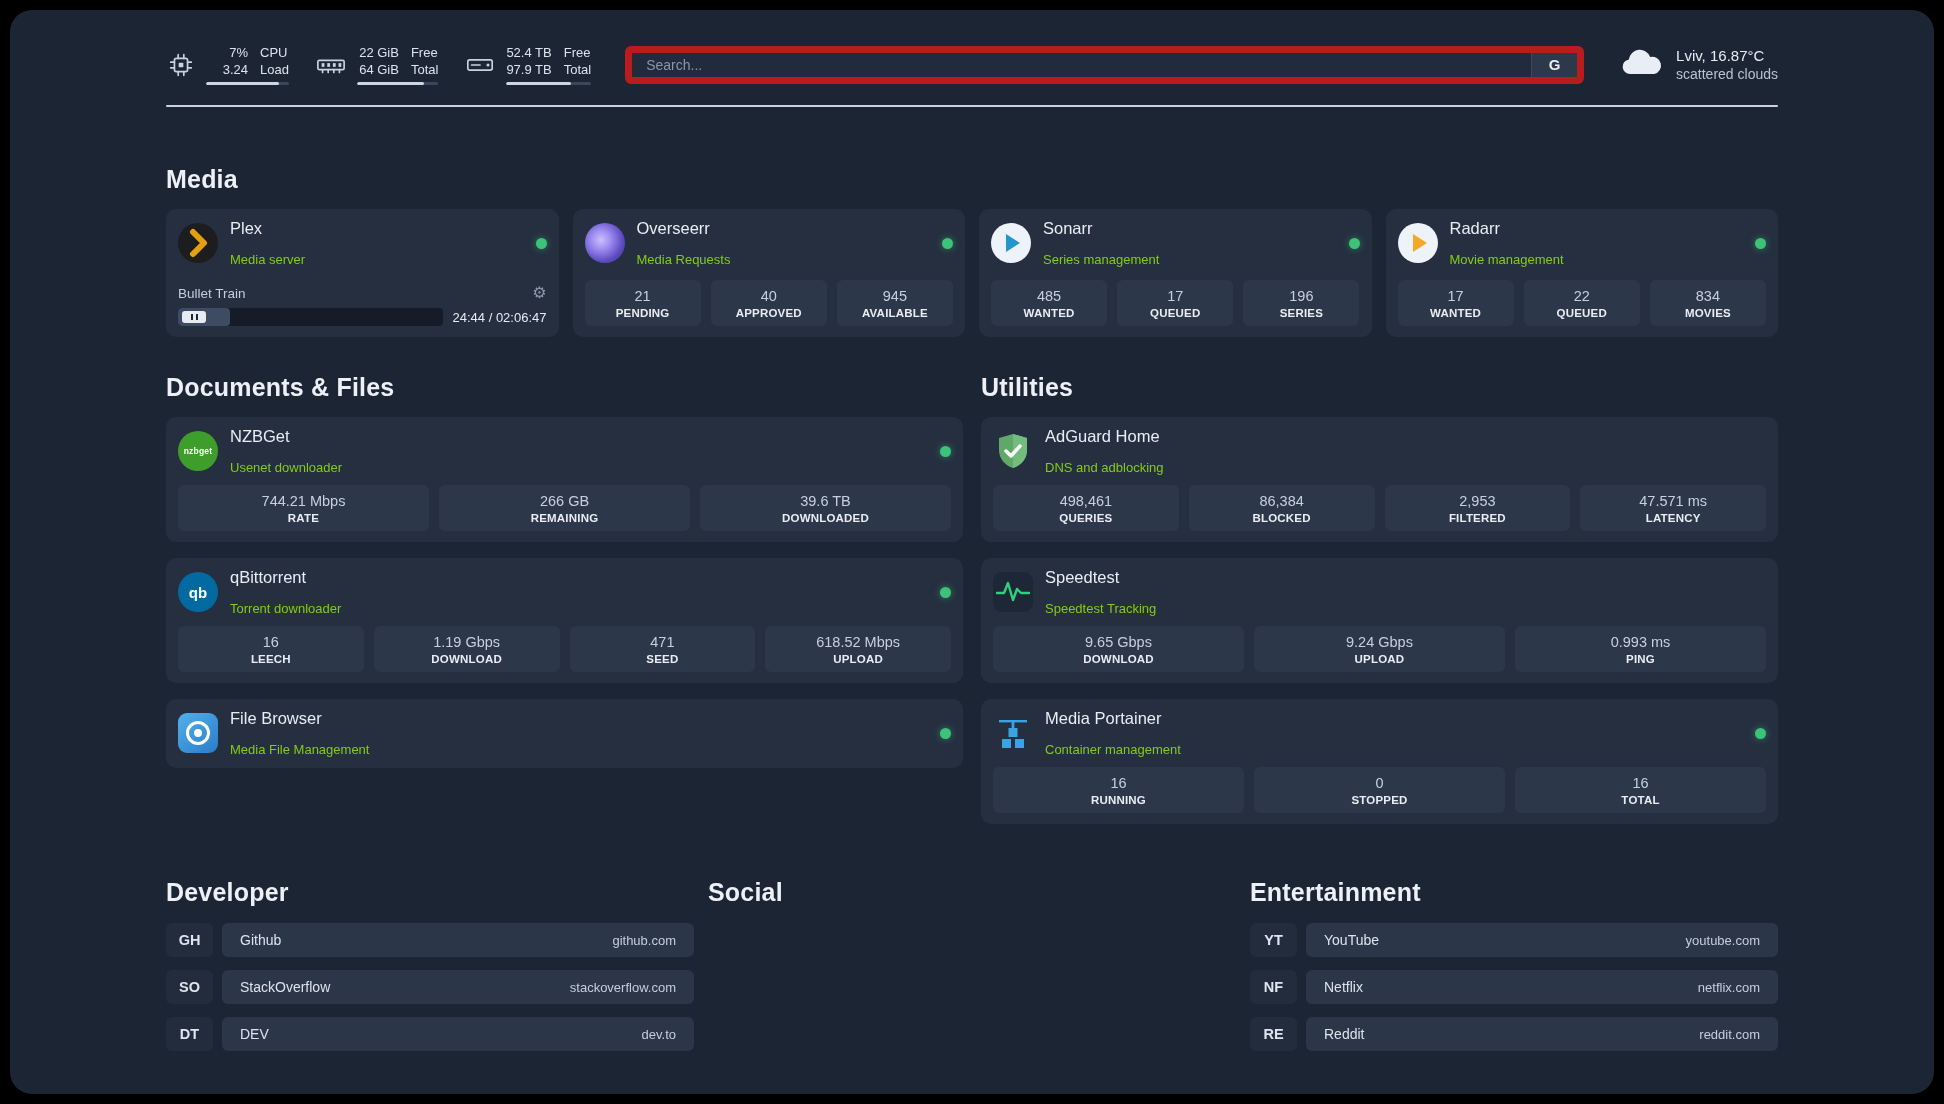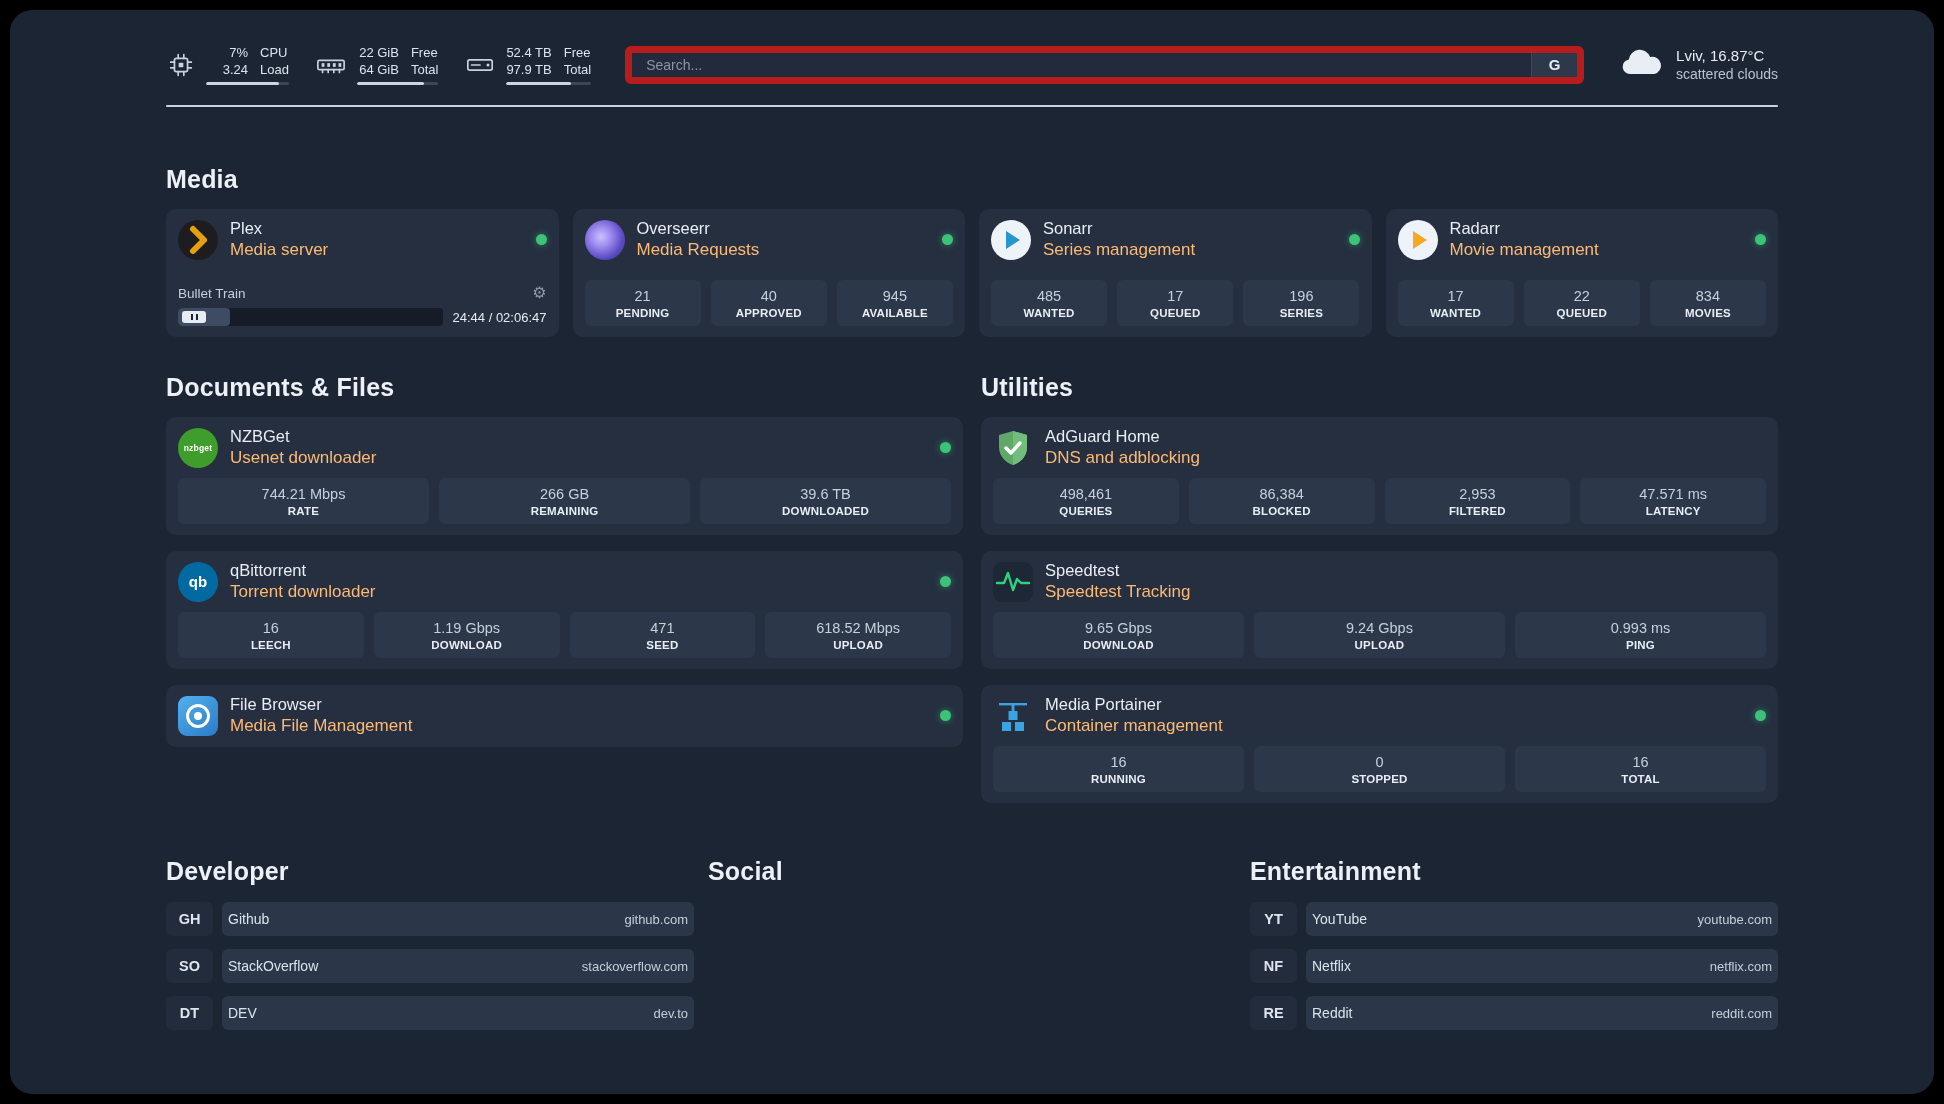--- a/index.html
+++ b/index.html
@@ -36,21 +36,21 @@
 
   .media-grid{display:grid;grid-template-columns:repeat(4,1fr);gap:14px}
   .media-grid .card{min-height:128px}
 
   .card{background:#252f40;border-radius:10px;padding:10px 12px 11px;display:flex;flex-direction:column;cursor:pointer}
   .card-head{display:flex;align-items:center;gap:12px;margin-bottom:10px}
   .card.head-only .card-head{margin-bottom:0}
   .icon{width:40px;height:40px;border-radius:9px;flex:none;display:flex;align-items:center;justify-content:center;position:relative;overflow:hidden}
   .titles{min-width:0}
   .card-title{font-size:16.5px;color:#e9edf4;font-weight:500}
-  .card-sub{font-size:17px;color:#fdba74;margin-top:2px;white-space:nowrap}
+  .card-sub{font-size:13px;color:#84cc16;margin-top:14px;white-space:nowrap}
   .dot{width:11px;height:11px;border-radius:50%;background:#3cc279;margin-left:auto;flex:none;box-shadow:0 0 7px rgba(60,194,121,.55)}
 
   .stats{display:grid;gap:10px;margin-top:auto}
   .stats.c3{grid-template-columns:repeat(3,1fr)}
   .stats.c4{grid-template-columns:repeat(4,1fr)}
   .stat{background:#2c374a;border-radius:6px;text-align:center;padding:8px 4px 7px}
   .stat-value{font-size:14.5px;color:#c8d0dc}
   .stat-label{font-size:11.5px;font-weight:700;color:#e9edf4;margin-top:3px;letter-spacing:.2px}
 
   
@@ -66,21 +66,21 @@
 
   .two-col{display:grid;grid-template-columns:1fr 1fr;gap:0 18px;margin-top:36px}
   .col .section-title{margin-bottom:15px}
   .col-stack{display:flex;flex-direction:column;gap:16px}
 
   
   .bookmarks{display:grid;grid-template-columns:repeat(3,1fr);gap:8px 14px;margin-top:54px;padding-bottom:40px}
   .bm-group .section-title{margin-bottom:16px}
   .bm-row{display:flex;gap:9px;height:34px;margin-bottom:13px}
   .bm-abbr{width:47px;background:#222c3d;border-radius:6px;display:flex;align-items:center;justify-content:center;font-size:14.5px;font-weight:600;color:#dfe5ee;flex:none}
-  .bm-bar{flex:1;background:#2b3648;border-radius:6px;display:flex;align-items:center;padding:0 6px;text-decoration:none;cursor:pointer;min-width:0}
+  .bm-bar{flex:1;background:#2b3648;border-radius:6px;display:flex;align-items:center;padding:0 18px;text-decoration:none;cursor:pointer;min-width:0}
   .bm-name{font-size:14px;color:#dde3ec}
   .bm-url{margin-left:auto;font-size:13px;color:#c6cedb}
 
   
   .icon.plex{background:#1d1d1f;border-radius:50%}
   .icon.overseerr{border-radius:50%;background:radial-gradient(circle at 40% 42%,#ccc0fb 0%,#a18ef2 28%,#5a49c0 66%,#42348f 100%)}
   .icon.sonarr,.icon.radarr{border-radius:50%;background:#eef3f9}
   .icon.nzbget{border-radius:50%;background:#3f9d2c;color:#fff;font-size:8.5px;font-weight:700;letter-spacing:.2px}
   .icon.qb{border-radius:50%;background:#0369a1;color:#fff;font-size:15px;font-weight:700}
   .icon.fb{background:linear-gradient(140deg,#53b0ec,#2a7bc8)}

